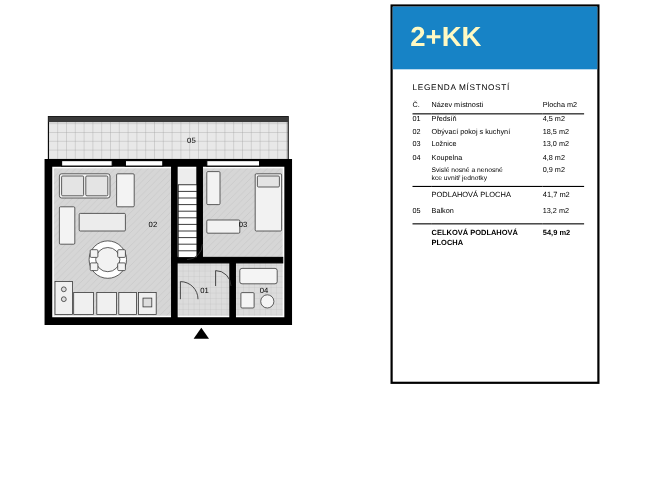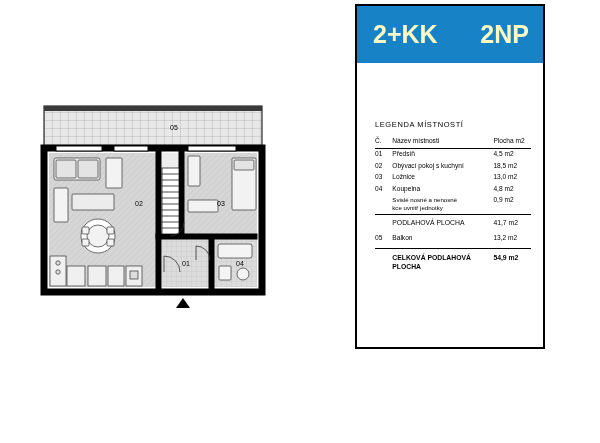--- a/index.html
+++ b/index.html
@@ -39,21 +39,20 @@
   }
   #panel-header .big {
     font-size: 25px;
     font-weight: bold;
     letter-spacing: 0px;
     line-height: 1;
   }
   #panel-body {
     padding: 12px 12px 8px 18px;
     box-sizing: border-box;
-    margin-top: 45px;
   }
   .legend-title {
     font-size: 7.5px;
     letter-spacing: .6px;
     margin-bottom: 6px;
   }
   table.legend {
     width: 100%;
     border-collapse: collapse;
     font-size: 6.6px;
@@ -226,21 +225,20 @@
       <text x="150" y="170">01</text>
       <text x="204" y="170">04</text>
     </g>
   </svg>
 </div>
 
 <div id="info-panel">
 
   <div id="panel-header" style="background: rgb(23, 131, 198);">
     <span class="big">2+KK</span>
-    <span class="big">2NP</span>
   </div>
 
   <div id="panel-body">
     <div class="legend-title">LEGENDA MÍSTNOSTÍ</div>
 
     <table class="legend">
       <tbody>
         <tr class="head">
           <td class="col-num">Č.</td>
           <td class="col-name">Název místnosti</td>

